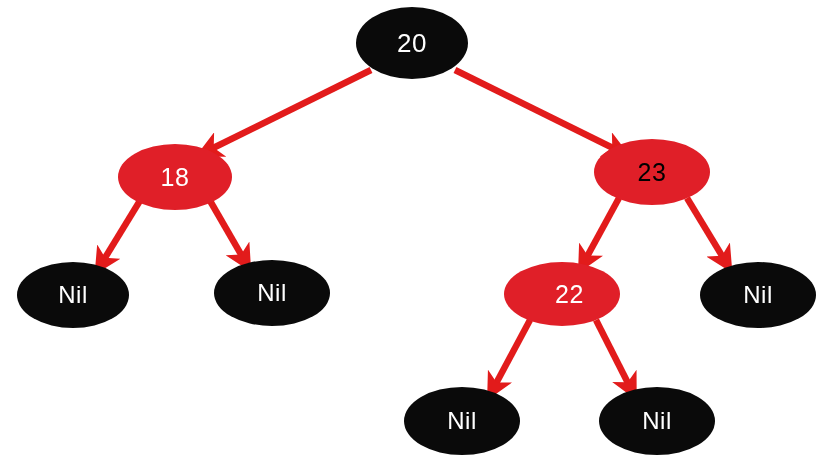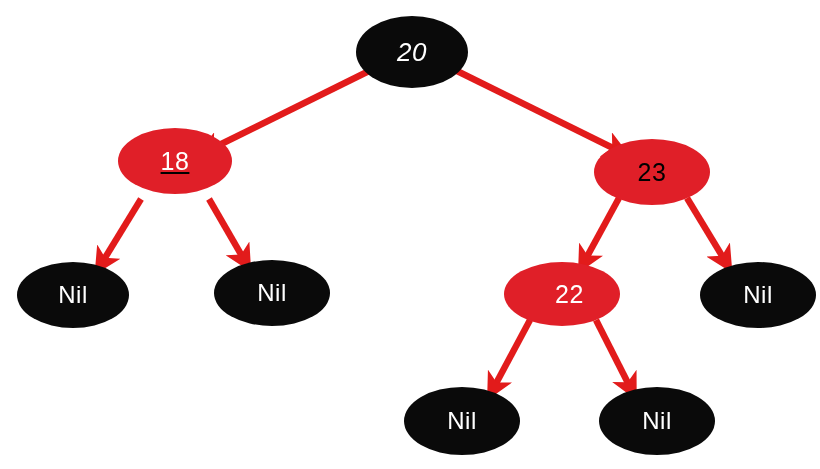--- a/index.html
+++ b/index.html
@@ -63,24 +63,24 @@
         <line x1="141" y1="199" x2="100" y2="266" stroke="#e21b1b" stroke-width="6.5" stroke-linecap="butt" marker-end="url(#arrowhead)"></line>
         <line x1="209" y1="199" x2="246" y2="263" stroke="#e21b1b" stroke-width="6.5" stroke-linecap="butt" marker-end="url(#arrowhead)"></line>
         <line x1="619" y1="198" x2="583" y2="264" stroke="#e21b1b" stroke-width="6.5" stroke-linecap="butt" marker-end="url(#arrowhead)"></line>
         <line x1="687" y1="198" x2="727" y2="264" stroke="#e21b1b" stroke-width="6.5" stroke-linecap="butt" marker-end="url(#arrowhead)"></line>
         <line x1="530" y1="320" x2="492" y2="391" stroke="#e21b1b" stroke-width="6.5" stroke-linecap="butt" marker-end="url(#arrowhead)"></line>
         <line x1="596" y1="320" x2="632" y2="391" stroke="#e21b1b" stroke-width="6.5" stroke-linecap="butt" marker-end="url(#arrowhead)"></line>
       </g>
   </svg>
 
   <div id="nodes-group">
-      <div class="node black" style="left: 356px; top: 16px; width: 112px; height: 72px; font-style: italic;">
+      <div class="node black" style="left: 356px; top: 7px; width: 112px; height: 72px;">
         <span class="node-label" style="font-size: 26px; color: rgb(255, 255, 255);">20</span>
       </div>
-      <div class="node red" style="left: 118px; top: 128px; width: 114px; height: 66px; text-decoration: underline;">
+      <div class="node red" style="left: 118px; top: 144px; width: 114px; height: 66px;">
         <span class="node-label" style="font-size: 25px; color: rgb(255, 255, 255);">18</span>
       </div>
       <div class="node red" style="left: 594px; top: 139px; width: 116px; height: 66px;">
         <span class="node-label" style="font-size: 25px; color: #000000;">23</span>
       </div>
       <div class="node black" style="left: 17px; top: 262px; width: 112px; height: 66px;">
         <span class="node-label" style="font-size: 24px; color: rgb(255, 255, 255);">Nil</span>
       </div>
       <div class="node black" style="left: 214px; top: 260px; width: 116px; height: 66px;">
         <span class="node-label" style="font-size: 24px; color: rgb(255, 255, 255);">Nil</span>

